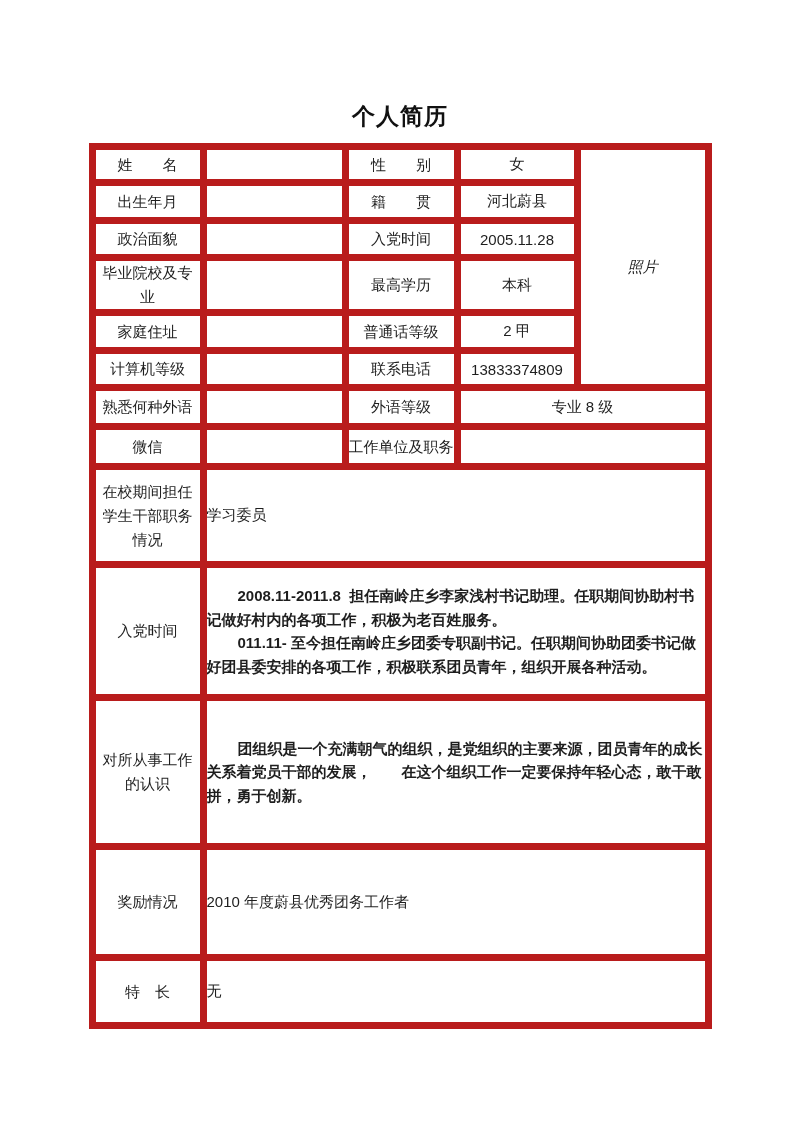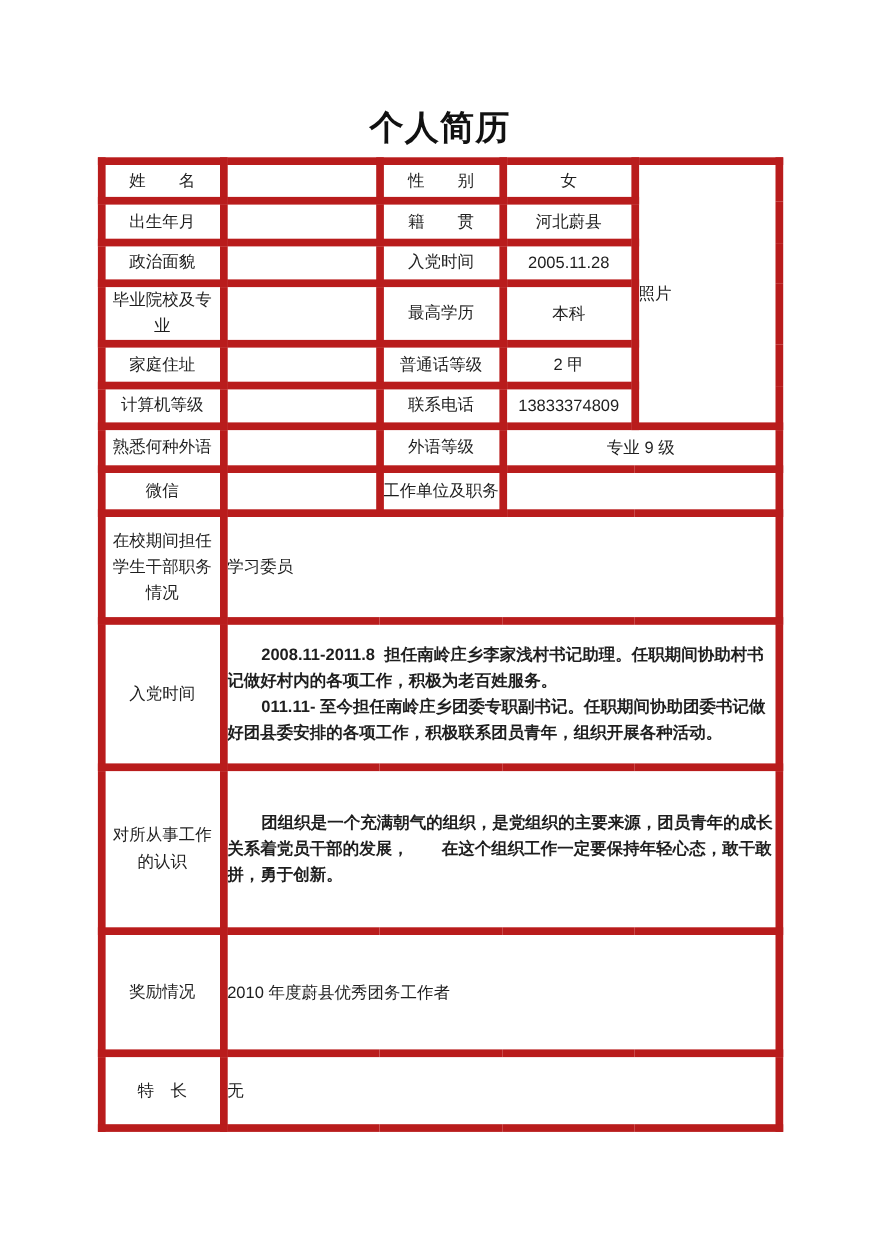--- a/index.html
+++ b/index.html
@@ -3,21 +3,21 @@
 <meta charset="utf-8">
 <style>
   html,body{margin:0;padding:0;}
   body{
     width:800px;height:1132px;background:#ffffff;
     font-family:"Liberation Sans",sans-serif;color:#1e1e1e;
     -webkit-font-smoothing:antialiased;
   }
   .page-title{
     margin:0 auto;padding-top:100px;width:616px;
-    text-align:center;font-size:31px;line-height:32px;
+    text-align:center;font-size:23px;line-height:32px;
     font-weight:600;letter-spacing:1px;color:#111;
   }
   table.resume{
     border-collapse:collapse;table-layout:fixed;
     width:616px;margin:11px auto 0;
   }
   .resume td{
     border:7px solid #b91c1c;
     font-size:15px;vertical-align:middle;overflow:hidden;
     padding:0;
@@ -34,21 +34,21 @@
   .resume tr:nth-child(7){height:39px}
   .resume tr:nth-child(8){height:40px}
   .resume tr:nth-child(9){height:98px}
   .resume tr:nth-child(10){height:133px}
   .resume tr:nth-child(11){height:149px}
   .resume tr:nth-child(12){height:111px}
   .resume tr:nth-child(13){height:68px}
 
   .lbl{text-align:center;padding:2px 7px;line-height:24px;}
   .val{text-align:center;padding:2px 4px;}
-  .photo-cell{}
+  .photo-cell{text-align:center;font-style:italic;}
   .center-val{text-align:left;padding:2px 8px;}
   .content{padding:3px 24px 3px 5px;line-height:23.5px;}
   .content p{margin:0;text-indent:31px;white-space:pre-wrap;font-weight:bold;}
 </style>
 </head>
 <body>
 
 <h1 class="page-title">个人简历</h1>
 
 <table class="resume">
@@ -94,21 +94,21 @@
     <tr>
       <td class="lbl">计算机等级</td>
       <td class="val"></td>
       <td class="lbl">联系电话</td>
       <td class="val">13833374809</td>
     </tr>
     <tr>
       <td class="lbl">熟悉何种外语</td>
       <td class="val"></td>
       <td class="lbl">外语等级</td>
-      <td class="val" colspan="2">专业 9 级</td>
+      <td class="val" colspan="2">专业 8 级</td>
     </tr>
     <tr>
       <td class="lbl">微信</td>
       <td class="val"></td>
       <td class="lbl">工作单位及职务</td>
       <td class="val" colspan="2"></td>
     </tr>
     <tr>
       <td class="lbl">在校期间担任学生干部职务情况</td>
       <td class="center-val" colspan="4">学习委员</td>

